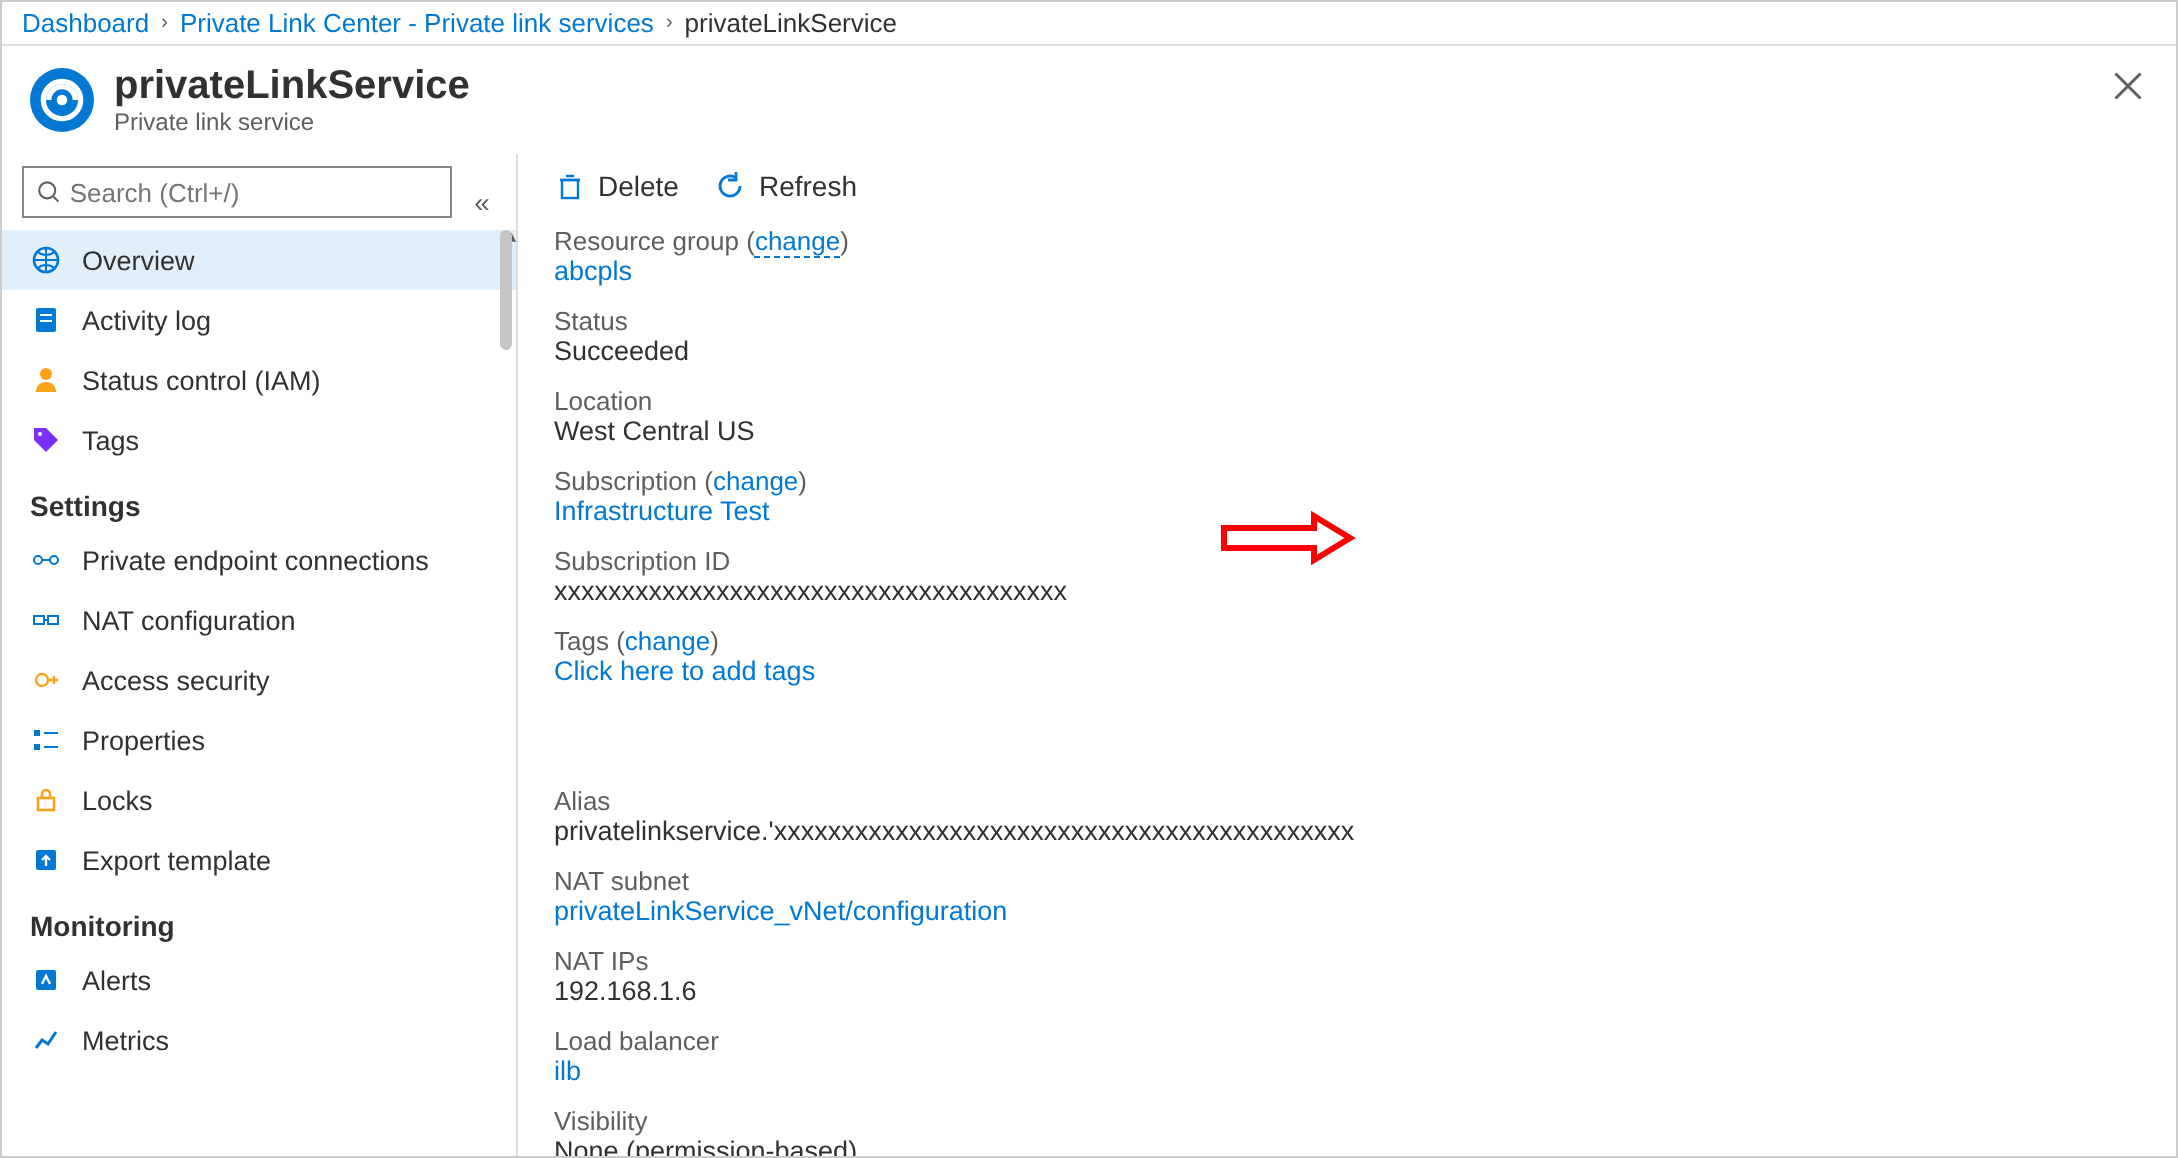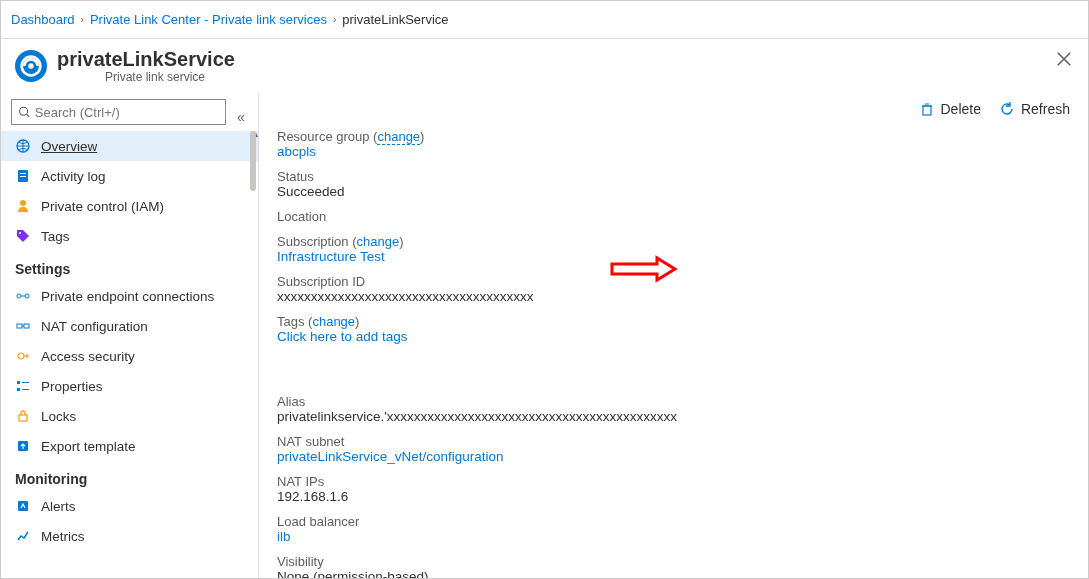--- a/index.html
+++ b/index.html
@@ -16,21 +16,21 @@
   a.link { color: #0078d4; text-decoration: none; cursor: pointer; }
 
   
   .breadcrumb {
     display: flex;
     align-items: center;
     gap: 6px;
     padding: 4px 10px;
     font-size: 13px;
     border-bottom: 1px solid #e1dfdd;
-    height: 38px;
+    height: 22px;
   }
   .breadcrumb .chev { color: #605e5c; font-size: 10px; }
   .breadcrumb .current { color: #323130; }
 
   
   .header {
     display: flex;
     align-items: center;
     padding: 8px 14px 8px 14px;
     position: relative;
@@ -39,21 +39,21 @@
   .header .resicon {
     width: 32px; height: 32px;
     border-radius: 50%;
     background: #0078d4;
     display: flex; align-items: center; justify-content: center;
     color: #fff;
     margin-right: 10px;
     flex-shrink: 0;
   }
   .header .title { font-size: 20px; font-weight: 600; line-height: 1.1; }
-  .header .subtitle { font-size: 12px; color: #605e5c; margin-left: 48px; }
+  .header .subtitle { font-size: 12px; color: #605e5c; }
   .header .close {
     position: absolute; right: 14px; top: 10px;
     font-size: 18px; color: #605e5c; cursor: pointer;
     width: 20px; height: 20px;
     display: flex; align-items: center; justify-content: center;
   }
 
   
   .body { display: flex; height: calc(579px - 22px - 54px); }
 
@@ -95,35 +95,34 @@
   }
   .nav-thumb { position: absolute; right: 2px; top: 0; width: 6px; height: 60px; background: #c8c6c4; border-radius: 3px; }
   .nav-up { position: absolute; right: 0; top: -2px; font-size: 9px; color: #605e5c; }
   .nav-item {
     display: flex; align-items: center;
     gap: 10px;
     padding: 7px 14px;
     cursor: pointer;
     font-size: 13.5px;
   }
-  .nav-item.selected { background: #e1effa; text-decoration: underline; }
+  .nav-item.selected { background: #e1effa; }
   .nav-item .nicon { width: 16px; height: 16px; display: flex; align-items: center; justify-content: center; flex-shrink: 0; }
   .nav-section {
     font-weight: 600;
     padding: 10px 14px 4px 14px;
     font-size: 14px;
   }
 
   
   .main { flex: 1; display: flex; flex-direction: column; overflow: hidden; }
   .toolbar {
     display: flex; align-items: center; gap: 18px;
     padding: 8px 18px;
     height: 38px;
-    justify-content: flex-end;
   }
   .tool-btn { display: flex; align-items: center; gap: 6px; color: #323130; cursor: pointer; font-size: 14px; }
   .tool-btn .ticon { color: #0078d4; width: 16px; height: 16px; display: flex; align-items: center; justify-content: center; }
   .content {
     padding: 4px 18px 10px 18px;
     display: flex;
     gap: 40px;
     position: relative;
     border-bottom: 1px solid #e1dfdd;
     flex-direction: column;
@@ -219,21 +218,21 @@
           </span>
         <span>Activity log</span>
       </div>
       <div class="nav-item">
         <span class="nicon">
             <svg viewBox="0 0 16 16">
               <circle cx="8" cy="5" r="3" fill="#faa21b"></circle>
               <path d="M3 14c0-3 2-5 5-5s5 2 5 5" fill="#faa21b"></path>
             </svg>
           </span>
-        <span>Private control (IAM)</span>
+        <span>Status control (IAM)</span>
       </div>
       <div class="nav-item">
         <span class="nicon">
             <svg viewBox="0 0 16 16">
               <path d="M2 2h6l6 6-6 6-6-6z" fill="#7b2ff7"></path>
               <circle cx="5" cy="5" r="1" fill="#fff"></circle>
             </svg>
           </span>
         <span>Tags</span>
       </div>
@@ -349,20 +348,21 @@
             (<a class="link dashed">change</a>)
           </div>
           <div class="value"><a class="link">abcpls</a></div>
         </div>
         <div class="prop">
           <div class="label">Status</div>
           <div class="value">Succeeded</div>
         </div>
         <div class="prop">
           <div class="label">Location</div>
+          <div class="value">West Central US</div>
         </div>
         <div class="prop">
           <div class="label">
             <span>Subscription</span>
             (<a class="link">change</a>)
           </div>
           <div class="value"><a class="link">Infrastructure Test</a></div>
         </div>
         <div class="prop">
           <div class="label">Subscription ID</div>

